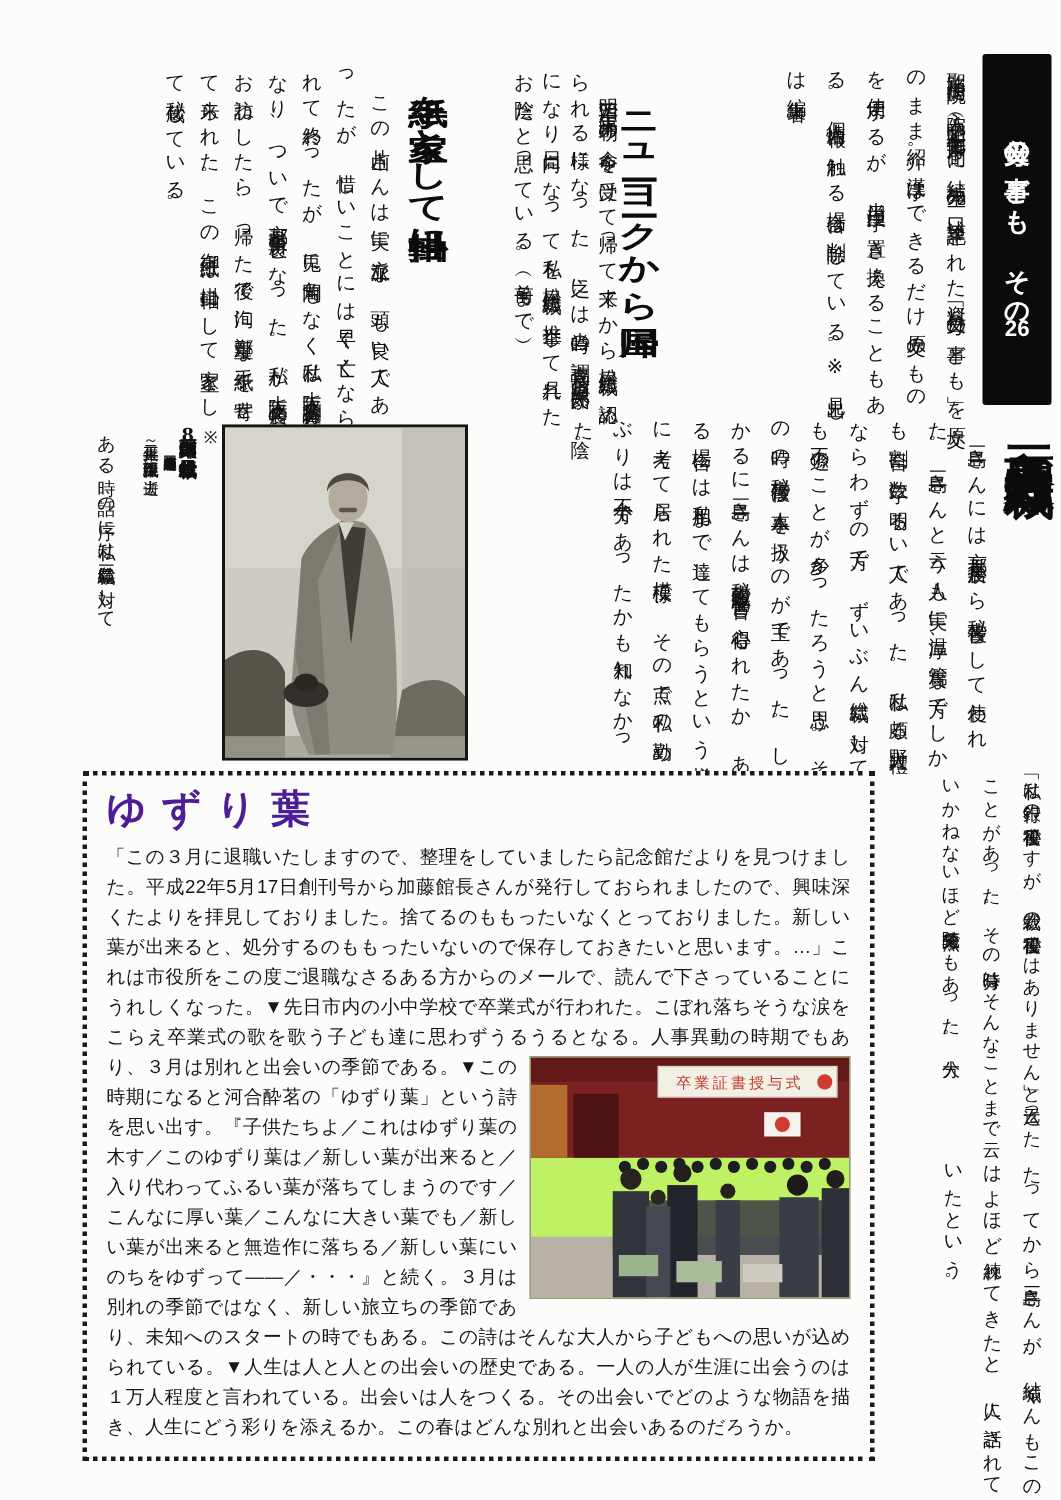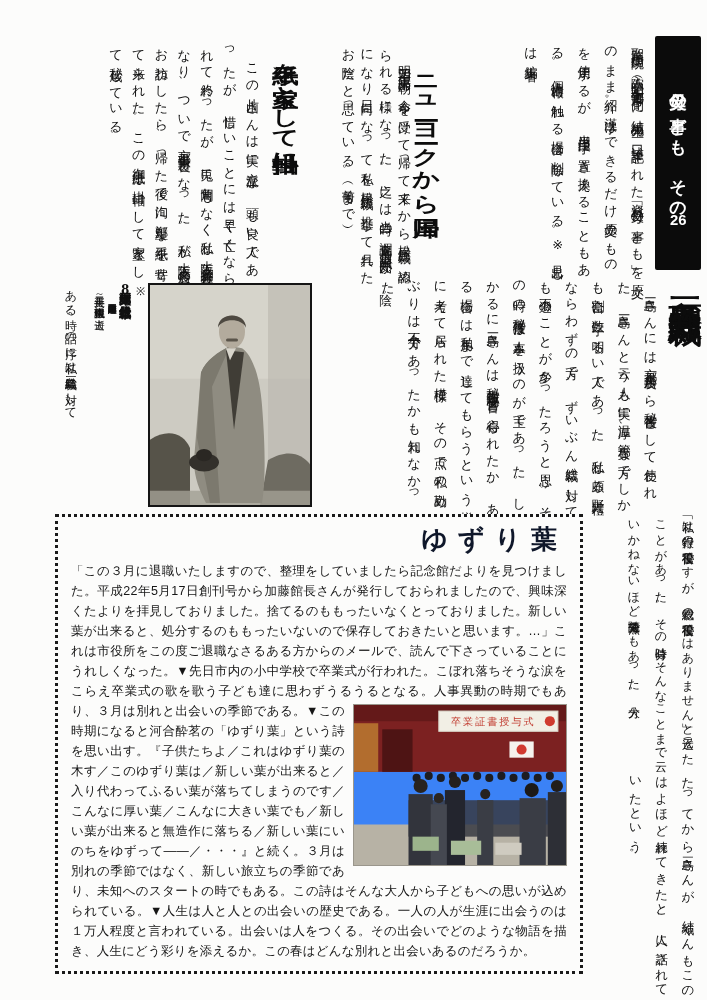--- a/index.html
+++ b/index.html
@@ -53,25 +53,25 @@
   .cap-l1{font-size:12px;font-weight:bold;}
   .cap-l2{font-size:9px;padding-top:14px;}
   .cap-l3{font-size:10.5px;padding-top:6px;}
 
   
   .yuzuriha-box{
     position:absolute;left:55px;top:514px;width:528px;height:460px;
     border:3px dotted #1a1a1a;box-sizing:border-box;padding:5px 13px 4px 13px;
     background:#fcfcfb;overflow:hidden;
   }
-  .yz-title{text-align:right;font-size:26px;font-weight:bold;letter-spacing:10px;
-    margin:0 0 4px 0;color:#0f172a;}
+  .yz-title{text-align:left;font-size:26px;font-weight:bold;letter-spacing:10px;
+    margin:0 0 4px 0;color:#4c1d95;}
   .essay{font-size:12.5px;line-height:20px;text-align:justify;letter-spacing:0.2px;color:#161616;}
   .grad-photo{float:right;width:212px;height:160px;margin:3px 0 4px 8px;
-    border:1px solid #9a968c;background:#3b82f6;}
+    border:1px solid #9a968c;background:#bef264;}
   .grad-photo svg{display:block;width:100%;height:100%;}
 
   
   .strip1{left:587px;top:512px;width:114px;height:253px;
     font-size:12px;letter-spacing:0.5px;line-height:2.25;}
   .strip2{left:611px;top:768px;width:90px;height:228px;
     font-size:12.5px;letter-spacing:1.5px;line-height:2.1;}
 </style>
 </head>
 <body>

